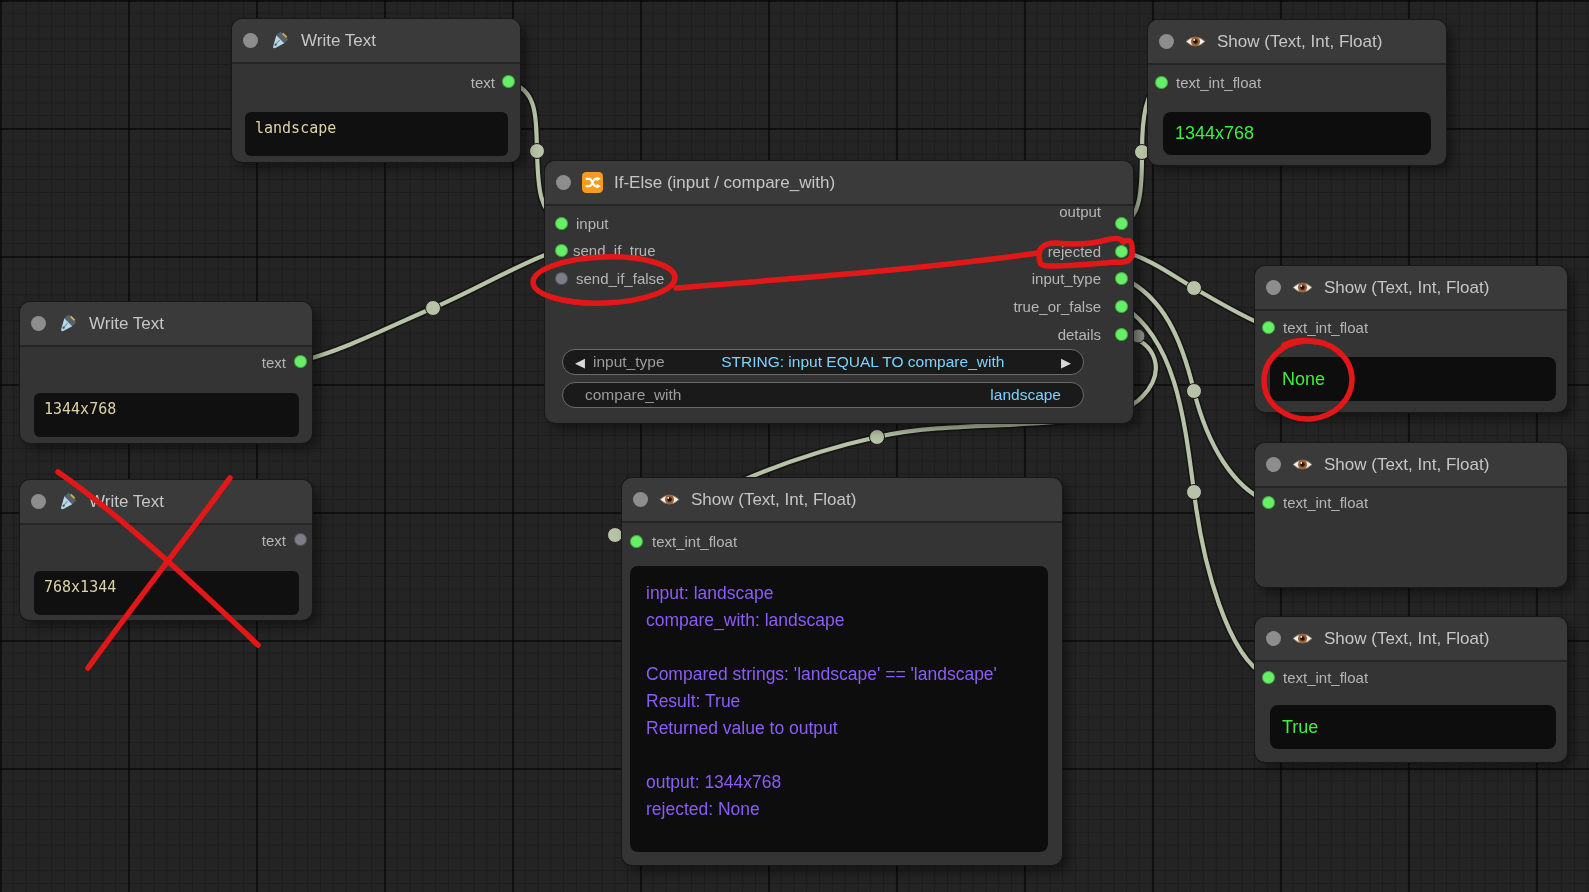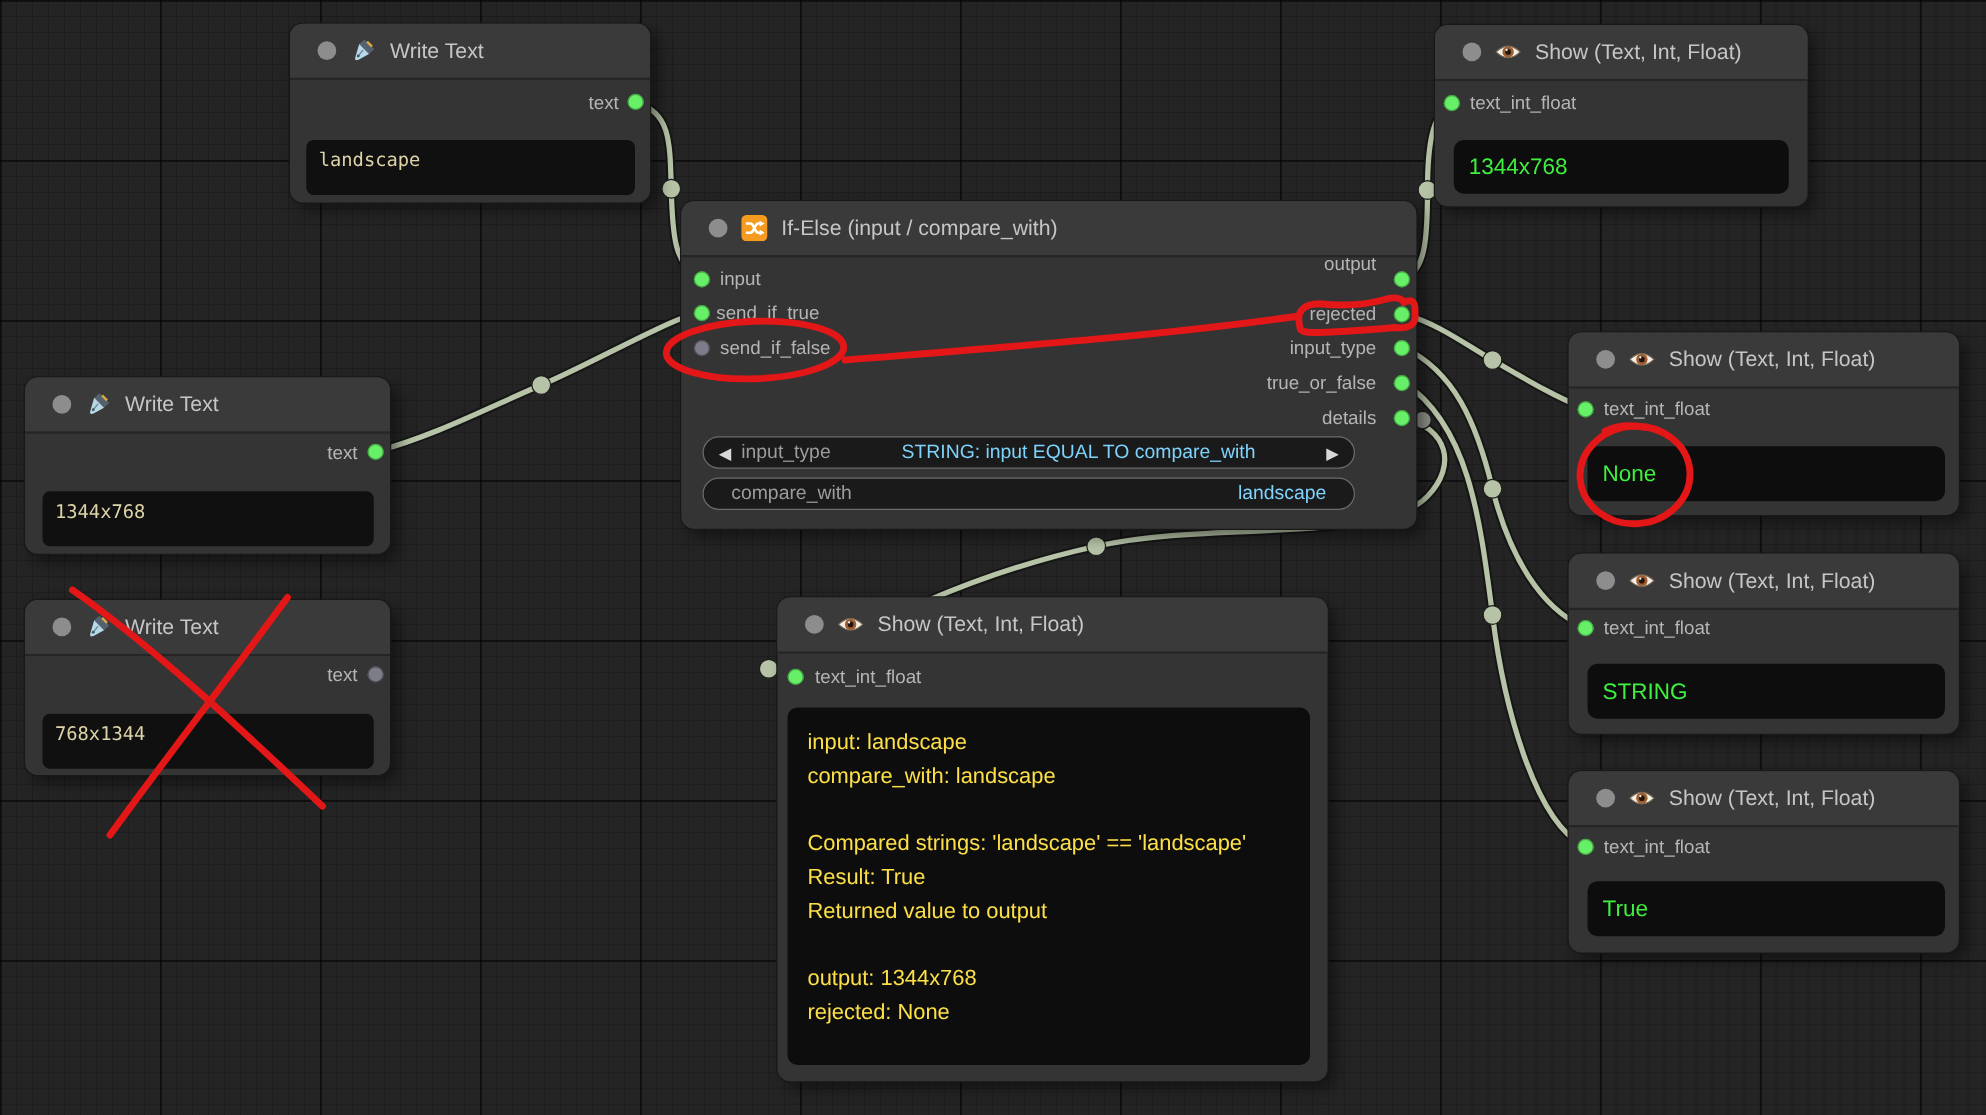--- a/index.html
+++ b/index.html
@@ -23,21 +23,21 @@
   .rdot-gray{fill:#90948b;stroke:#1c1c1c;stroke-width:1;}
   .anno{fill:none;stroke:#e31717;stroke-width:5.5;stroke-linecap:round;stroke-linejoin:round;}
 
   .node{
     position:absolute;z-index:10;background:#343434;border-radius:10px;
     box-shadow:0 0 0 1px #181818, 6px 6px 12px rgba(0,0,0,.45);
   }
   .nheader{
     position:absolute;left:0;top:0;right:0;height:45px;background:#3a3a3a;
     border-radius:10px 10px 0 0;border-bottom:2px solid #252525;
-    display:flex;align-items:center;gap:11px;padding-left:22px;box-sizing:border-box;
+    display:flex;align-items:center;gap:11px;padding-left:11px;box-sizing:border-box;
   }
   .cdot{width:15px;height:15px;border-radius:50%;background:#8d8d8d;flex:none;}
   .nicon{width:21px;height:21px;flex:none;display:block;}
   .ntitle{color:#c6c6c6;font-size:17px;white-space:nowrap;}
 
   .port{position:absolute;width:13px;height:13px;border-radius:50%;box-sizing:border-box;z-index:12;}
   .port.on{background:#67ef67;box-shadow:inset 0 0 0 1px rgba(0,40,0,.35);}
   .port.off{background:#7d7d8a;box-shadow:inset 0 0 0 1px rgba(0,0,0,.35);}
   .plabel{position:absolute;color:#b5b5b5;font-size:15px;white-space:nowrap;z-index:11;}
   .plabel.r{text-align:left;}
@@ -47,21 +47,21 @@
     color:#ddd3a8;font-family:"DejaVu Sans Mono",monospace;font-size:15px;
     padding:7px 10px;box-sizing:border-box;overflow:hidden;
   }
   .sval{
     position:absolute;background:#0d0d0d;border-radius:8px;z-index:11;
     color:#3fef3f;font-size:18px;display:flex;align-items:center;
     padding:0 12px;box-sizing:border-box;overflow:hidden;
   }
   .slines{
     position:absolute;background:#0d0d0d;border-radius:8px;z-index:11;
-    color:#fde047;font-size:17.5px;line-height:27px;
+    color:#8b5cf6;font-size:17.5px;line-height:27px;
     padding:14px 16px;box-sizing:border-box;white-space:pre-line;overflow:hidden;
   }
   .widget{
     position:absolute;height:26px;background:#1a1a1a;border:1.5px solid #6b6b6b;
     border-radius:14px;box-sizing:border-box;z-index:11;
     display:flex;align-items:center;font-size:15.5px;
   }
   .widget .wlabel{color:#9c9c9c;white-space:nowrap;}
   .widget .wvalue{color:#7dd3fc;white-space:nowrap;}
   .warrow{color:#d8d8d8;font-size:13px;line-height:1;}
@@ -247,21 +247,20 @@
       <svg class="nicon" viewBox="0 0 24 16">
         <path d="M1 8 Q12 -2.5 23 8 Q12 18.5 1 8 Z" fill="#f6efe6" stroke="#7a6a55" stroke-width="1"></path>
         <circle cx="12" cy="8" r="5.2" fill="#9c5f33"></circle>
         <circle cx="12" cy="8" r="2.6" fill="#23140c"></circle>
         <circle cx="10.6" cy="6.2" r="1" fill="#fff"></circle>
       </svg>
       <span class="ntitle">Show (Text, Int, Float)</span>
     </div>
     <div class="port on" style="left:7px;top:53px;"></div>
     <span class="plabel" style="left:28px;top:51px;">text_int_float</span>
-    <div class="sval" style="left:15px;top:88px;width:286px;height:44px;">STRING</div>
   </div>
 
   <div class="node" id="n-show-true" style="left:1255px;top:617px;width:312px;height:145px;">
     <div class="nheader">
       <div class="cdot"></div>
       <svg class="nicon" viewBox="0 0 24 16">
         <path d="M1 8 Q12 -2.5 23 8 Q12 18.5 1 8 Z" fill="#f6efe6" stroke="#7a6a55" stroke-width="1"></path>
         <circle cx="12" cy="8" r="5.2" fill="#9c5f33"></circle>
         <circle cx="12" cy="8" r="2.6" fill="#23140c"></circle>
         <circle cx="10.6" cy="6.2" r="1" fill="#fff"></circle>

